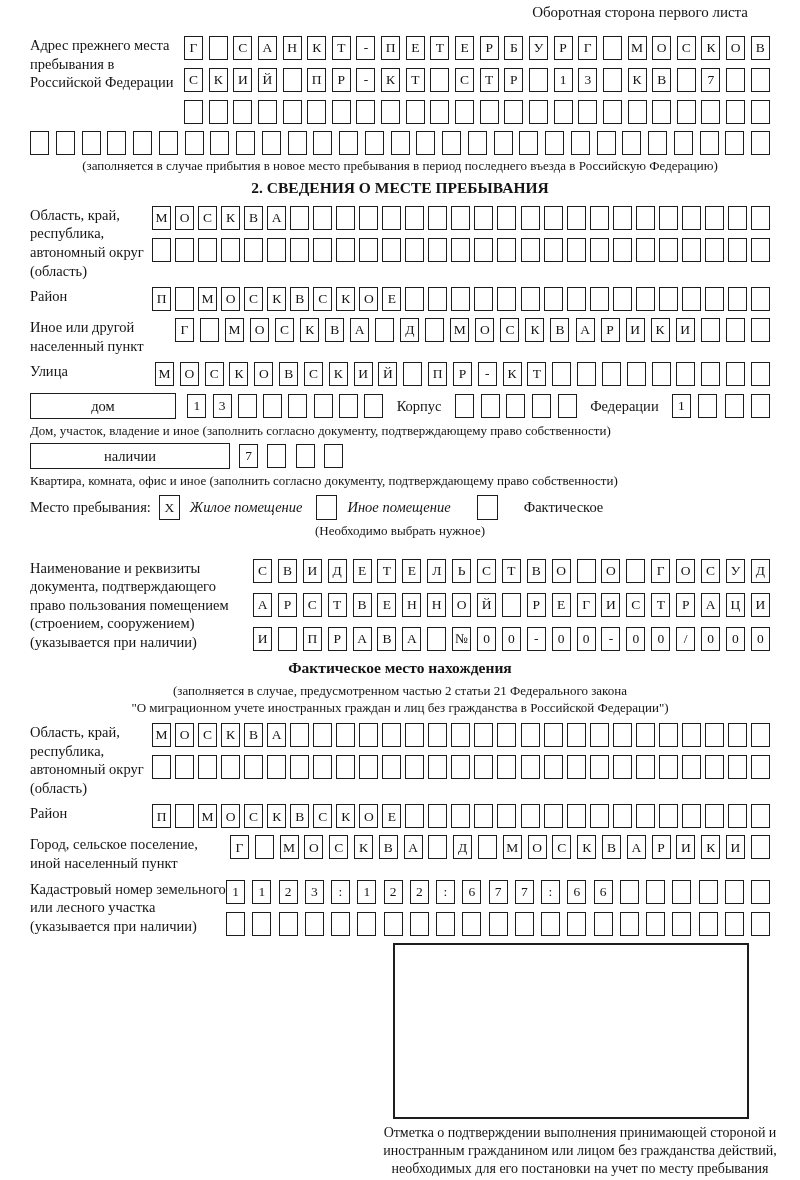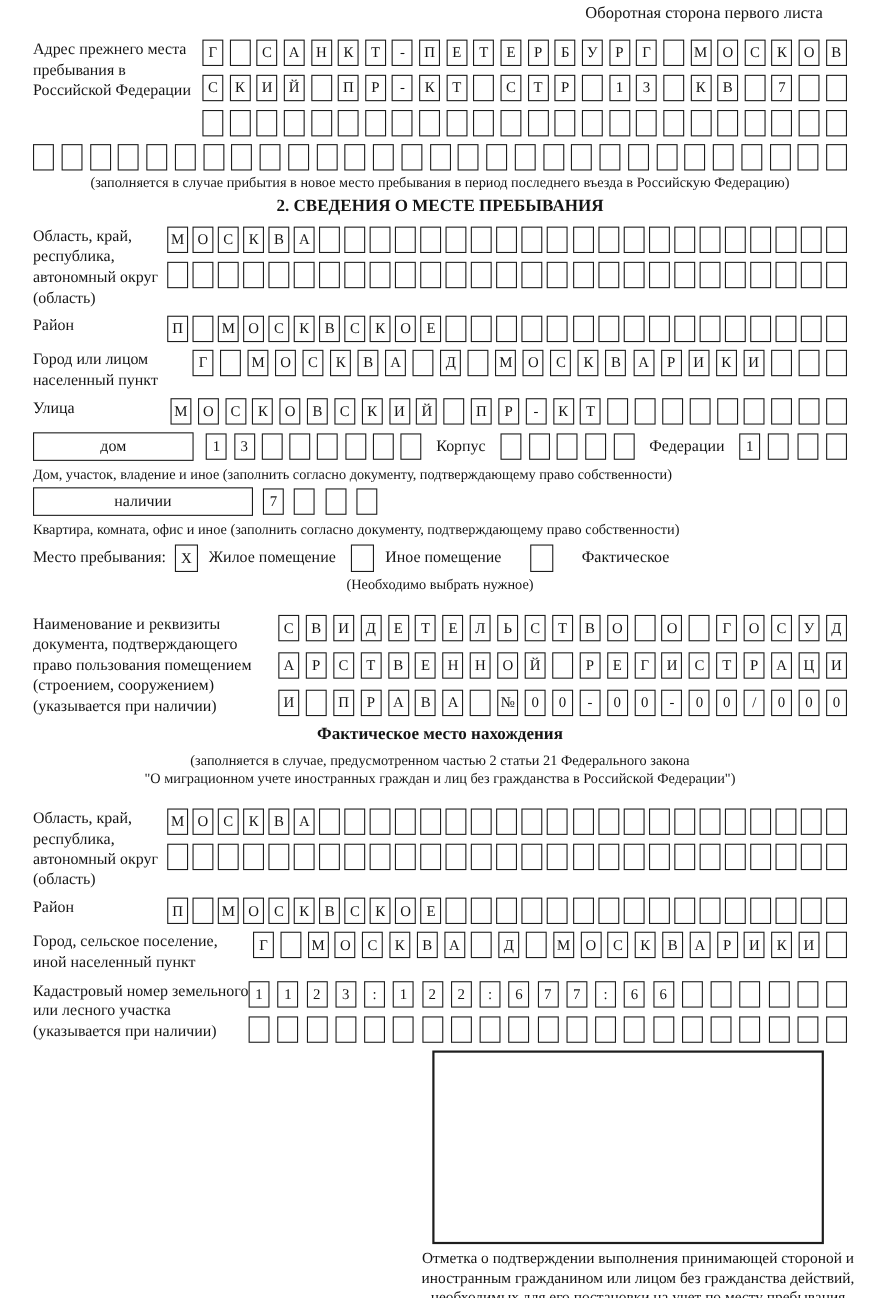--- a/index.html
+++ b/index.html
@@ -43,26 +43,26 @@
   .dom-row .inline-label{font-size:14.5px;flex:none;padding:0 2px;}
   .w170{width:146px;} .w196c{width:196px;} .w122c{width:122px;} .w98c{width:98px;} .w104c{width:104px;}
 
   .kv-row{display:flex;align-items:center;margin-bottom:4px;}
   .kv-row .wide-box{width:200px;}
   .kv-row .cells{margin-left:9px;}
 
   .mesto-row{display:flex;align-items:center;margin:6px 0 2px 0;}
   .mesto-row .mlabel{font-size:14.5px;}
   .mesto-row .opt-label{font-size:14.5px;}
-  .gap8{margin-left:8px;} .gap10{margin-left:10px;} .gap14{margin-left:14px;} .gap26{margin-left:26px;}
+  .gap8{margin-left:8px;} .gap10{margin-left:10px;font-style:italic;} .gap14{margin-left:14px;} .gap26{margin-left:26px;}
 
   .doc-stack .cells + .cells{margin-top:10px;}
 
   .fact-title{font-size:15.5px;font-weight:bold;text-align:center;margin:8px 0 6px 0;}
-  .fact-note{font-size:13px;text-align:center;line-height:1.3;margin-bottom:18px;}
+  .fact-note{font-size:13px;text-align:center;line-height:1.3;margin-bottom:6px;}
 
   .otmetka-box{
     box-sizing:border-box;margin-left:363px;margin-top:2px;
     width:356px;height:176px;border:2px solid #1d1d1d;background:#fff;
   }
   .otmetka-caption{
     width:410px;margin-left:345px;margin-top:5px;
     font-size:14px;line-height:1.3;text-align:center;
   }
 </style>
@@ -282,21 +282,21 @@
         <span class="cell"></span>
         <span class="cell"></span>
         <span class="cell"></span>
         <span class="cell"></span>
         <span class="cell"></span>
         <span class="cell"></span>
       </div>
   </div>
 
   <div class="frow">
-    <div class="flabel w145">Город или лицом населенный пункт</div>
+    <div class="flabel w145">Иное или другой населенный пункт</div>
     <div class="cells r-gorod1">
         <span class="cell">Г</span>
         <span class="cell"></span>
         <span class="cell">М</span>
         <span class="cell">О</span>
         <span class="cell">С</span>
         <span class="cell">К</span>
         <span class="cell">В</span>
         <span class="cell">А</span>
         <span class="cell"></span>

